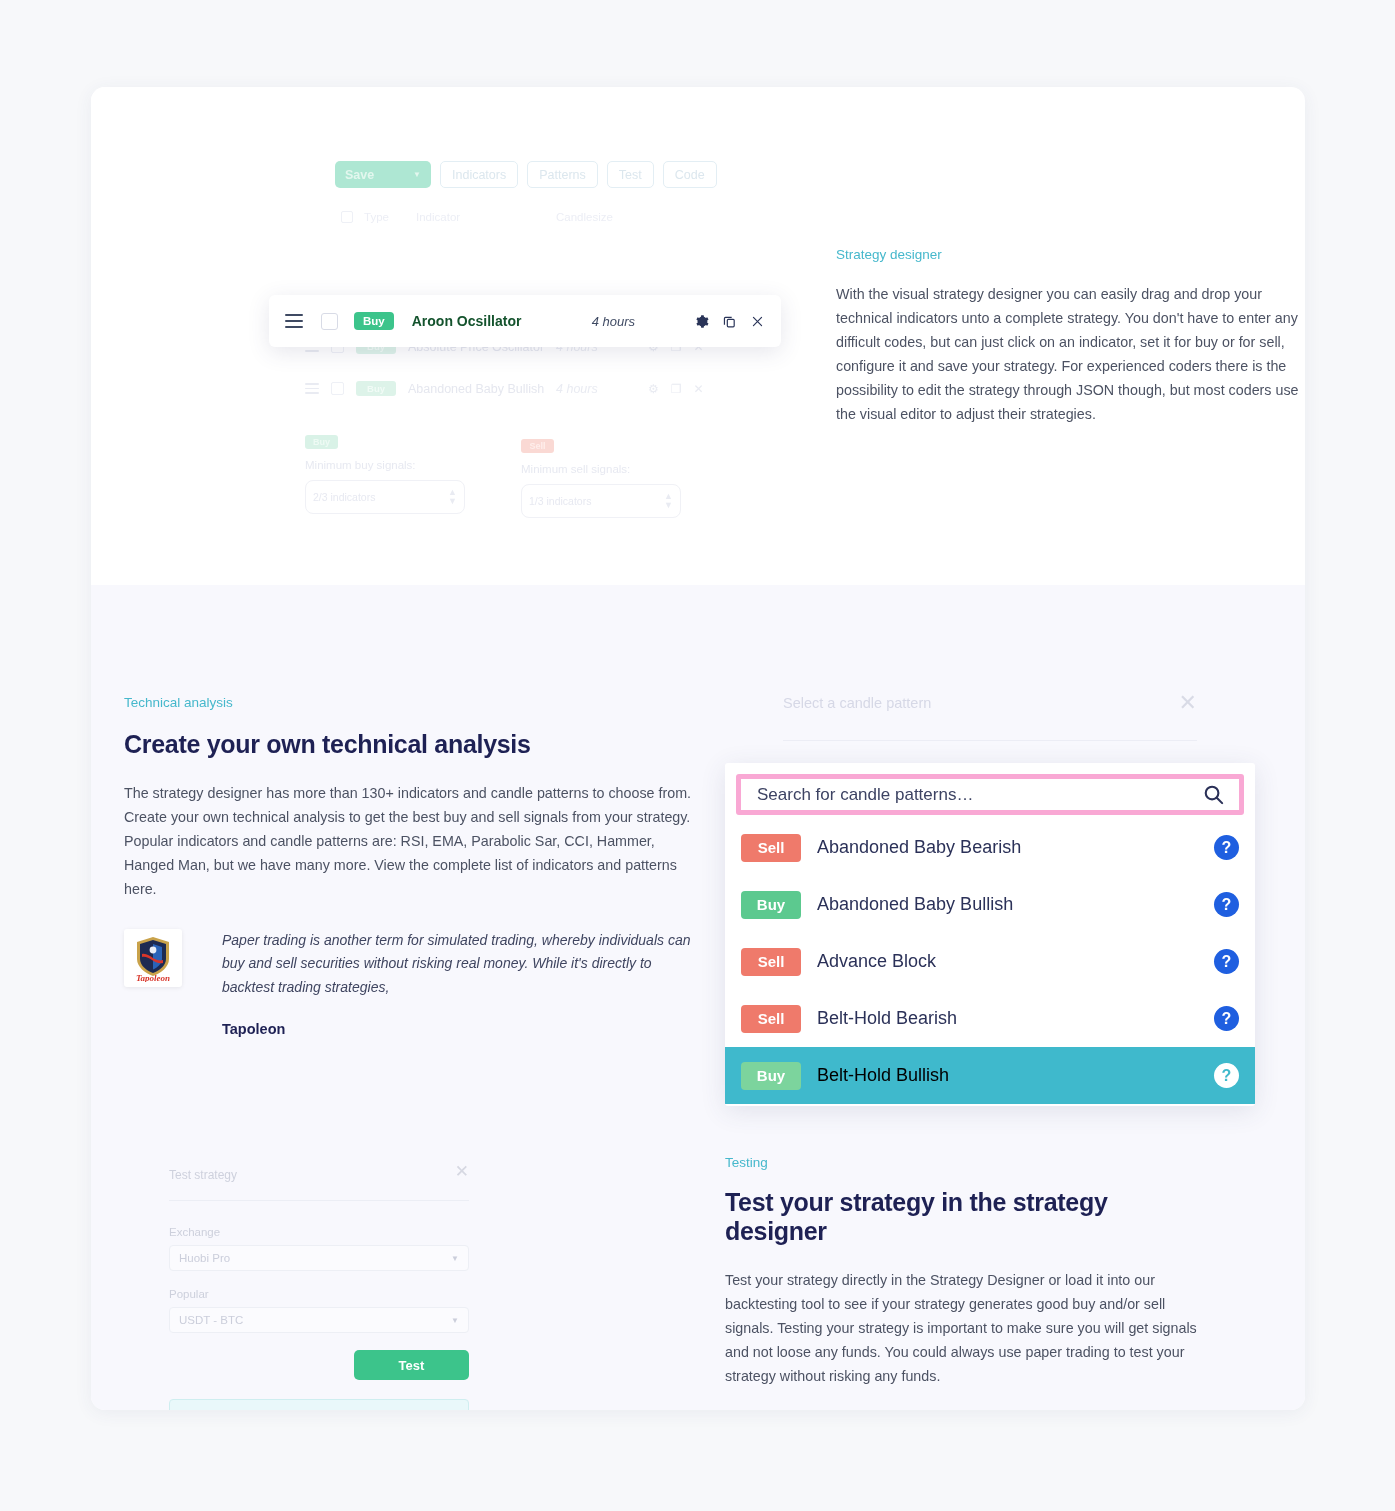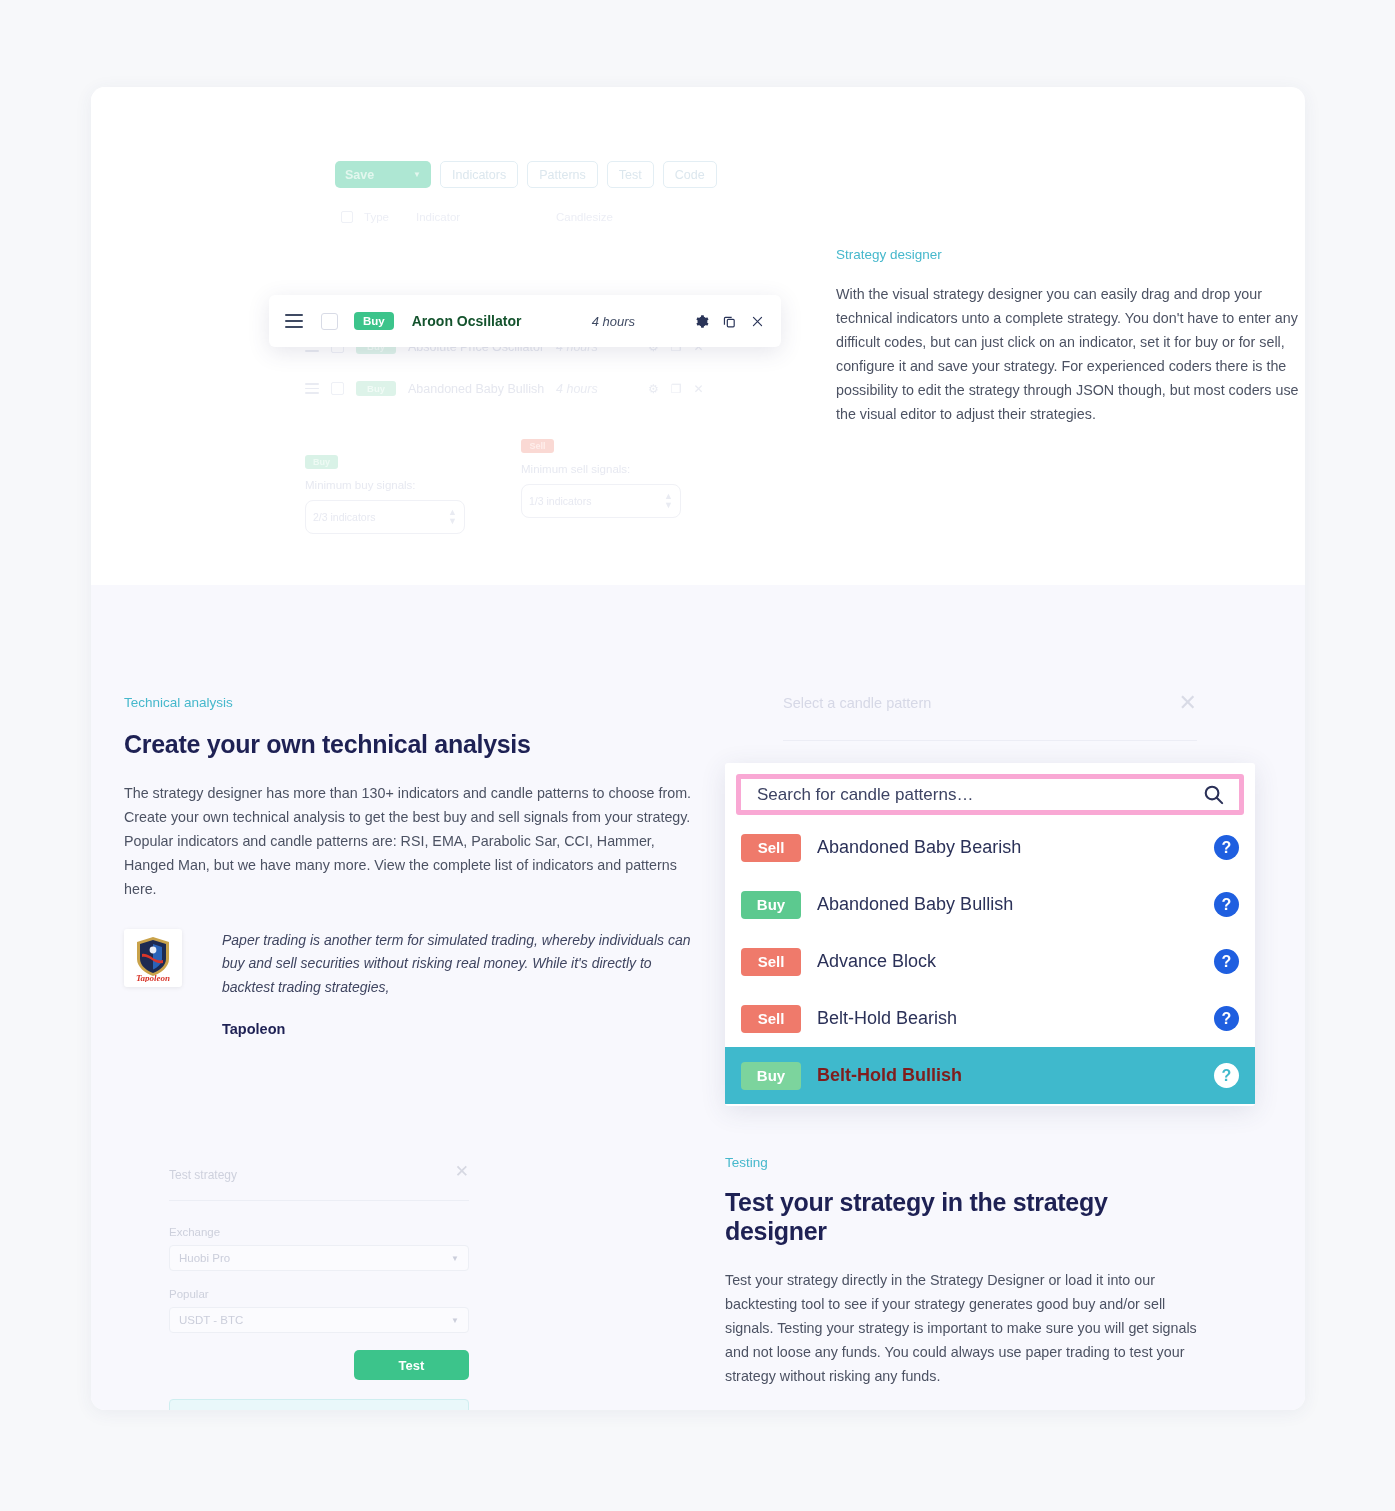--- a/index.html
+++ b/index.html
@@ -142,21 +142,21 @@
   .cp-list { padding: 4px 0 2px; }
   .cp-item { height:57px; display:flex; align-items:center; padding: 0 16px; }
   .cp-item .tag { width:60px; height:28px; border-radius:4px; color:#fff; font-size:15px;
                   font-weight:700; display:flex; align-items:center; justify-content:center; margin-right:16px; flex:0 0 60px;}
   .cp-item .tag.sell { background:#ef7a6b; }
   .cp-item .tag.buy { background:#5cc98f; }
   .cp-item .nm { font-size:18px; color:#2b3158; flex:1; }
   .cp-item .help { width:25px; height:25px; border-radius:50%; background:#1f5fe0; color:#fff;
                    font-size:16px; font-weight:700; display:flex; align-items:center; justify-content:center; }
   .cp-item.sel { background:#3fb9cc; }
-  .cp-item.sel .nm { color:#7f1d1d;font-weight:bold; }
+  .cp-item.sel .nm { color:#000000; }
   .cp-item.sel .tag.buy { background:#7cd49d; }
   .cp-item.sel .help { background:#fff; color:#3fb9cc; }
 
   .test-col { position:absolute; left: 634px; top: 570px; width: 480px; }
   .test-col .eyebrow { margin-bottom:18px; }
 
   svg { display:block; }
 </style>
 </head>
 <body>
@@ -260,21 +260,21 @@
                 </svg>
             </span>
             <span>
               <svg width="15" height="15" viewBox="0 0 24 24" fill="none" stroke="#2a3458" stroke-width="1.9" stroke-linecap="round">
                   <path d="M5.5 5.5l13 13M18.5 5.5l-13 13"></path>
                 </svg>
             </span>
           </span>
         </div>
 
-        <div class="sig-block" style="left:104px; top:308px">
+        <div class="sig-block" style="left:104px; top:288px">
           <div class="sig-tag buy">Buy</div>
           <div class="sig-label">Minimum buy signals:</div>
           <div class="sig-input">
             <span>2/3 indicators</span>
             <span class="sp">▲<br>▼</span>
           </div>
         </div>
 
         <div class="sig-block" style="left:320px; top:292px">
           <div class="sig-tag sell">Sell</div>

